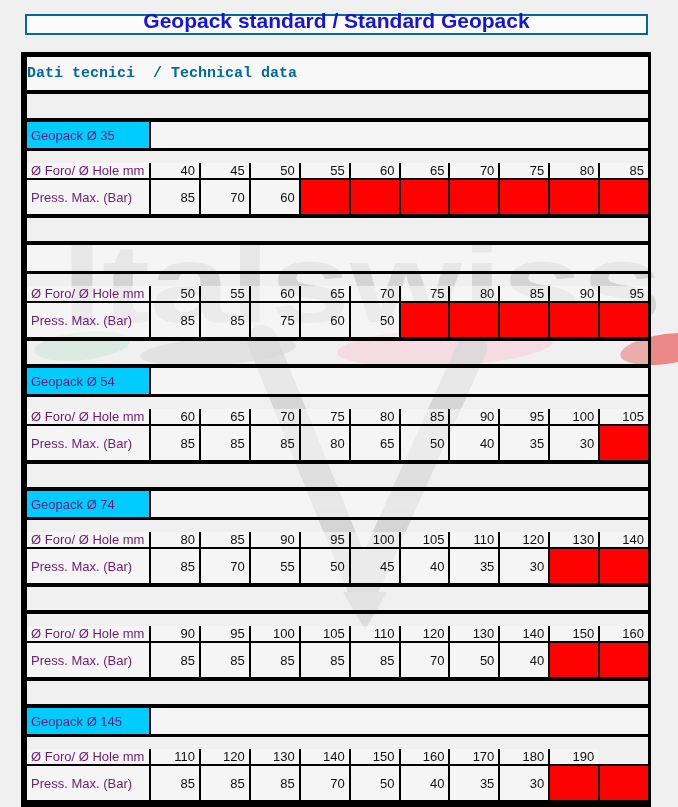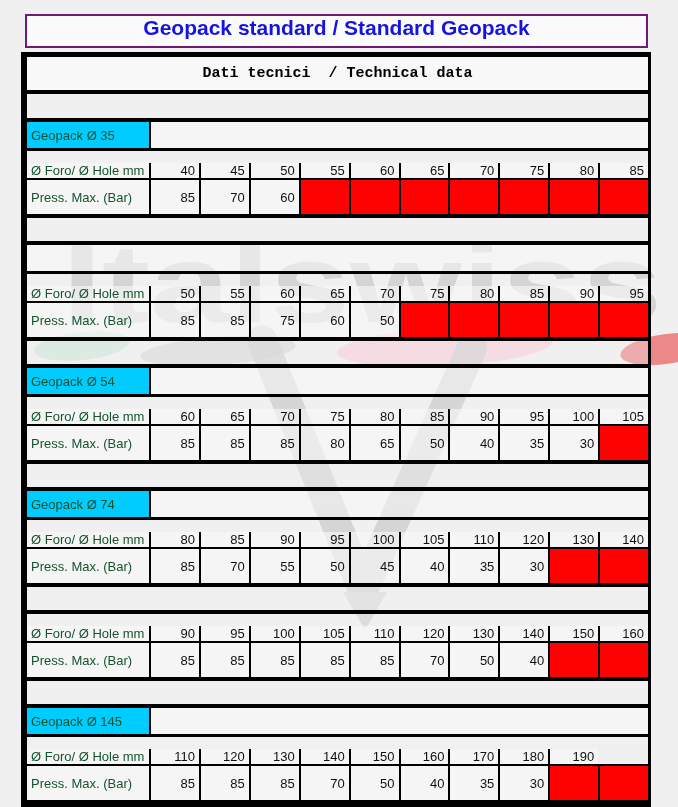--- a/index.html
+++ b/index.html
@@ -9,53 +9,53 @@
     font-family:"Liberation Sans",sans-serif;
     overflow:hidden;
   }
   .page{position:relative;width:678px;height:807px;background:#f0f0f1;overflow:hidden;}
 
   
   .watermark{position:absolute;left:0;top:0;width:678px;height:807px;z-index:0;}
 
   
   .title-box{
-    position:absolute;left:25px;top:14px;width:623px;height:34px;
-    box-sizing:border-box;border:2px solid #701a75;background:rgba(251,251,251,.95);
-    display:flex;align-items:flex-start;justify-content:center;z-index:2;
+    position:absolute;left:25px;top:14px;width:623px;height:21px;
+    box-sizing:border-box;border:2px solid #0369a1;background:rgba(251,251,251,.95);
+    display:flex;align-items:flex-end;justify-content:center;z-index:2;
   }
   .title-text{color:#1414dd;font-weight:bold;font-size:21px;letter-spacing:0px;}
 
   
   .frame{
     position:absolute;left:21px;top:52px;width:630px;box-sizing:border-box;
     border-left:6px solid #000;border-right:3px solid #000;
     border-top:5px solid #000;border-bottom:7px solid #000;
     z-index:1;
   }
   .subtitle-row{
     height:33px;border-bottom:4px solid #000;
-    display:flex;align-items:center;justify-content:center;
+    display:flex;align-items:center;justify-content:flex-start;
     background:rgba(250,250,250,.8);
     font-family:"Liberation Mono","DejaVu Sans Mono",monospace;
-    font-weight:bold;font-size:15px;color:#000000;white-space:pre;
+    font-weight:bold;font-size:15px;color:#0369a1;white-space:pre;
   }
   .gap{height:23px;background:rgba(242,242,242,.35);}
   .gap.first{height:24px;}
 
   .section{border-top:4px solid #000;border-bottom:4px solid #000;}
   .row{display:flex;align-items:stretch;}
   .row.header{height:26px;border-bottom:3px solid #000;}
   .row.holes{height:27px;border-bottom:2px solid #000;align-items:flex-end;}
   .row.press{height:34px;}
 
   .label-cell{
     flex:0 0 124px;box-sizing:border-box;border-right:2px solid #000;
     display:flex;align-items:center;padding-left:4px;
-    font-size:13px;color:#14532d;background:rgba(248,248,248,.62);
+    font-size:13px;color:#701a75;background:rgba(248,248,248,.62);
     white-space:nowrap;overflow:hidden;
   }
   .label-cell.cyan{background:#00ccff;}
   .header-rest{flex:1;background:rgba(249,249,249,.5);}
 
   .num-cell{
     flex:1;box-sizing:border-box;border-left:2px solid #000;
     display:flex;align-items:center;justify-content:flex-end;
     padding-right:4px;font-size:13px;color:#101010;
     background:rgba(248,248,248,.62);

